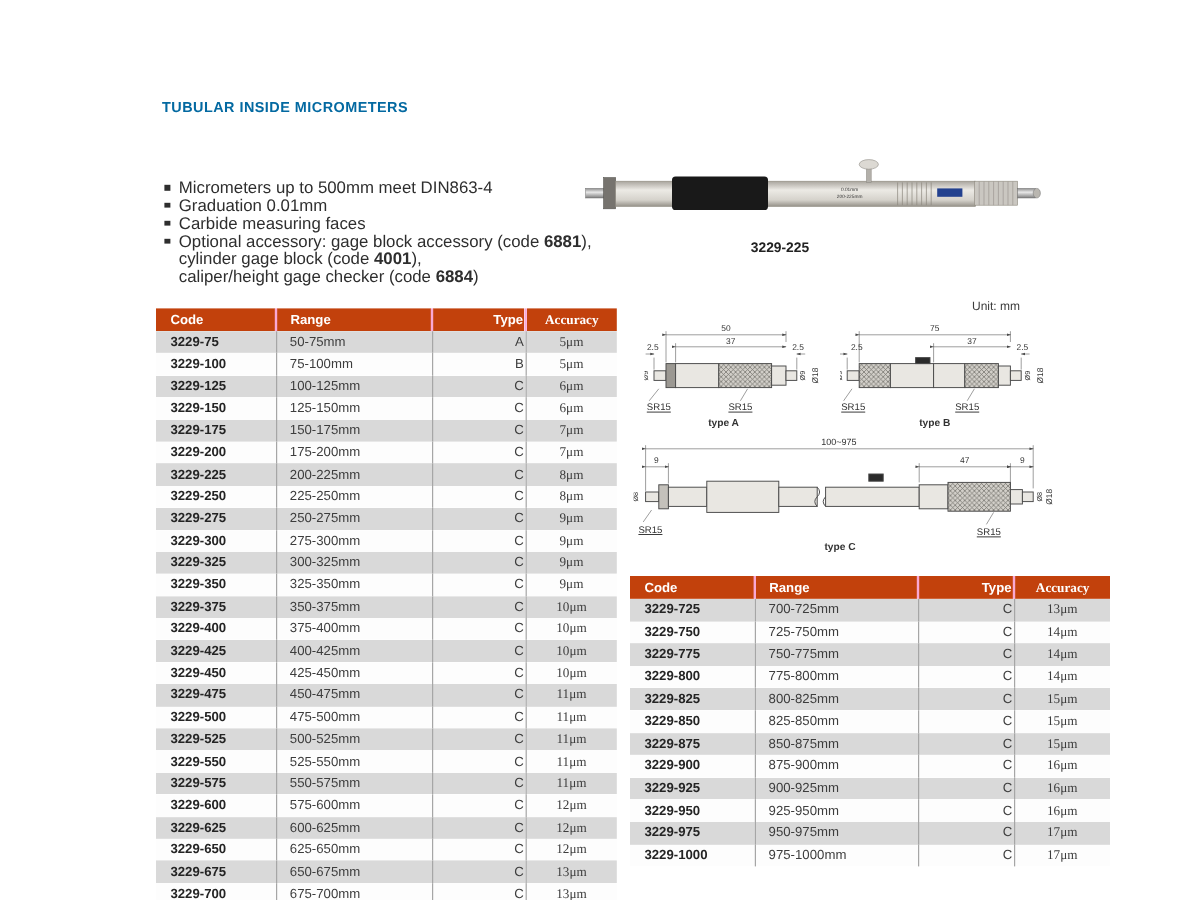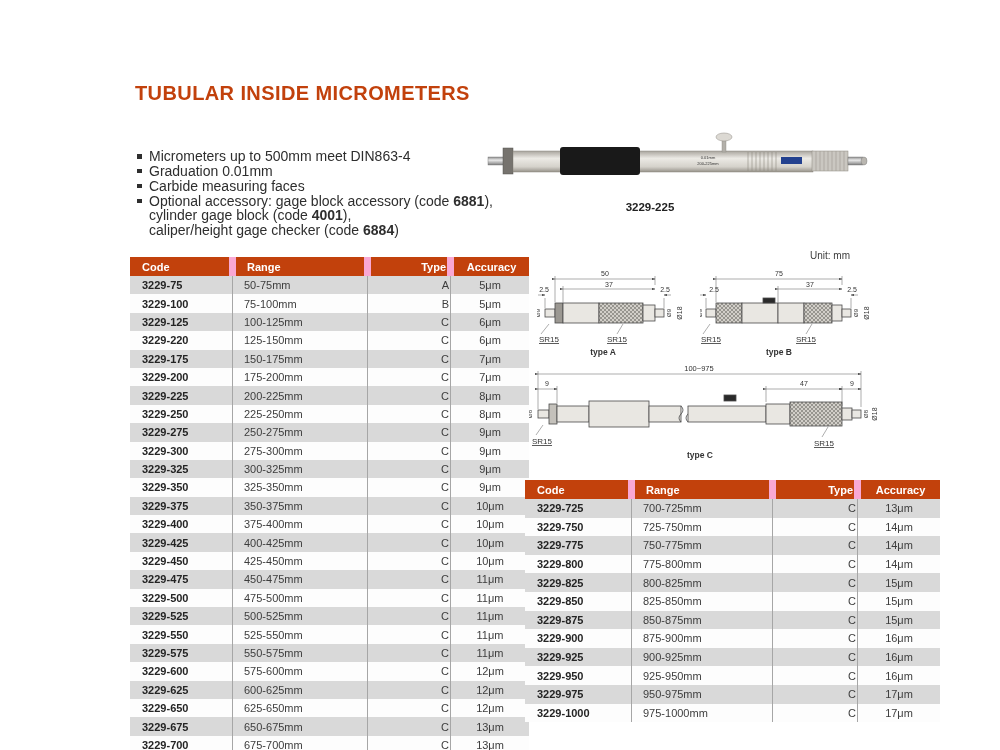--- a/index.html
+++ b/index.html
@@ -1,19 +1,19 @@
 <!DOCTYPE html>
 <html><head>
 <meta charset="utf-8">
 <style>
   html,body{margin:0;padding:0;background:#fff;}
   .page{position:relative;width:1000px;height:750px;background:#ffffff;overflow:hidden;
         font-family:"Liberation Sans", sans-serif;}
-  .title{position:absolute;left:135px;top:82px;margin:0;font-size:20px;font-weight:bold;
-         color:#c2410c;letter-spacing:.4px;}
+  .title{position:absolute;left:135px;top:82px;margin:0;font-size:12px;font-weight:bold;
+         color:#0369a1;letter-spacing:.4px;}
   
   .features{position:absolute;left:136px;top:149px;margin:0;padding:0;list-style:none;
             font-size:14px;color:#2e2e2e;}
   .features li{position:relative;padding-left:13px;line-height:14.4px;margin:0 0 .5px 0;}
   .features li .marker{position:absolute;left:1px;top:5px;width:4.5px;height:4.5px;background:#2e2e2e;}
   .features b{font-weight:bold;}
   
   .product-fig{position:absolute;left:460px;top:120px;width:425px;height:85px;}
   .product-code{position:absolute;left:470px;top:201px;width:360px;text-align:center;
                 font-size:11.5px;font-weight:bold;color:#222;}
@@ -27,27 +27,27 @@
   table.spec{position:absolute;border-collapse:collapse;table-layout:fixed;
              font-size:11px;color:#3d3d3d;}
   #table1{left:130px;top:257px;width:349px;}
   #table2{left:525px;top:480px;width:365px;}
   table.spec th{background:#c2410c;color:#fff;font-weight:bold;height:17px;overflow:hidden;}
   table.spec td{height:16.4px;overflow:hidden;white-space:nowrap;}
   #table2 td{height:16.6px;}
   table.spec .c0{width:86px;text-align:left;padding-left:12px;}
   table.spec .c1{width:116px;text-align:left;padding-left:11px;}
   table.spec .c2{width:74px;text-align:right;}
-  table.spec .c3{width:73px;text-align:center;}
+  table.spec .c3{width:73px;text-align:center;font-family:Liberation Serif, serif;}
   #table2 .c0{width:90px}#table2 .c1{width:122px}#table2 .c2{width:76px}#table2 .c3{width:77px}
   table.spec td.c0{font-weight:bold;color:#242424;margin-left:32px;}
   table.spec tr.odd td{background:#d9d9d9;}
   table.spec tr.even td{background:#fdfdfd;}
   table.spec td + td{border-left:1px solid #a6a6a6;}
-  table.spec th + th{border-left:7px solid #f9a8d4;}
+  table.spec th + th{border-left:2px solid #f9a8d4;}
 </style>
 </head>
 <body>
 
 <div class="page">
 
   <h1 class="title">TUBULAR INSIDE MICROMETERS</h1>
 
   <ul class="features">
       <li><span class="marker"></span><span><span>Micrometers up to 500mm meet DIN863-4</span></span></li>
@@ -269,21 +269,21 @@
           <td class="c2">B</td>
           <td class="c3">5μm</td>
         </tr>
         <tr class="odd">
           <td class="c0">3229-125</td>
           <td class="c1">100-125mm</td>
           <td class="c2">C</td>
           <td class="c3">6μm</td>
         </tr>
         <tr class="even">
-          <td class="c0">3229-220</td>
+          <td class="c0">3229-150</td>
           <td class="c1">125-150mm</td>
           <td class="c2">C</td>
           <td class="c3">6μm</td>
         </tr>
         <tr class="odd">
           <td class="c0">3229-175</td>
           <td class="c1">150-175mm</td>
           <td class="c2">C</td>
           <td class="c3">7μm</td>
         </tr>

